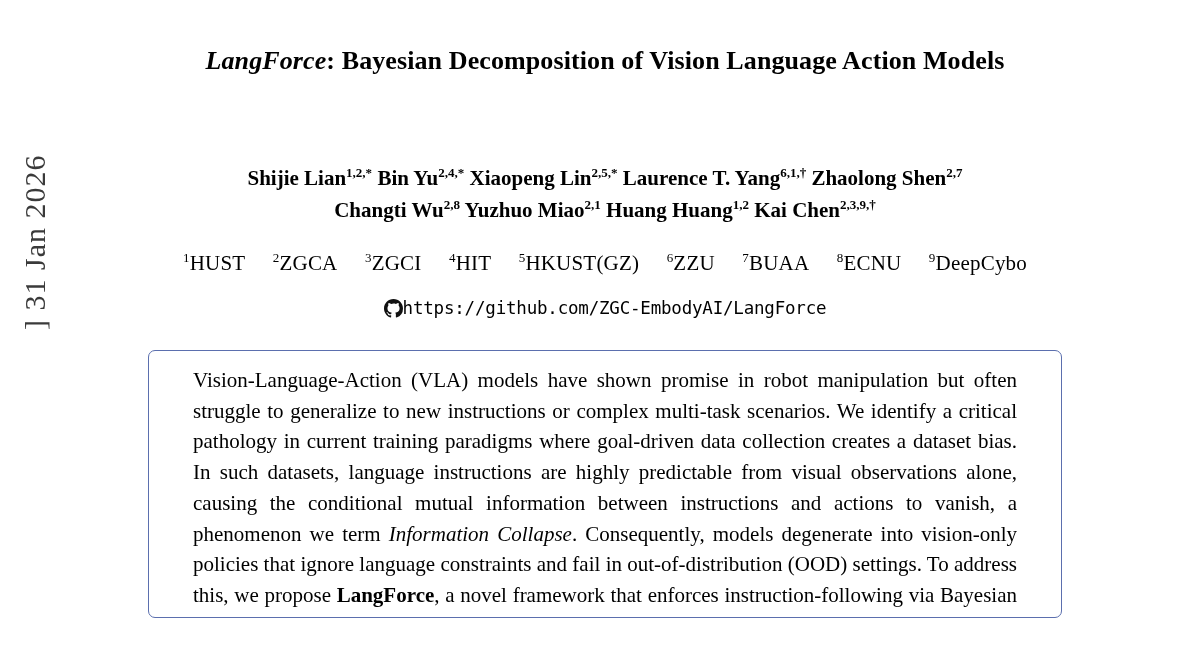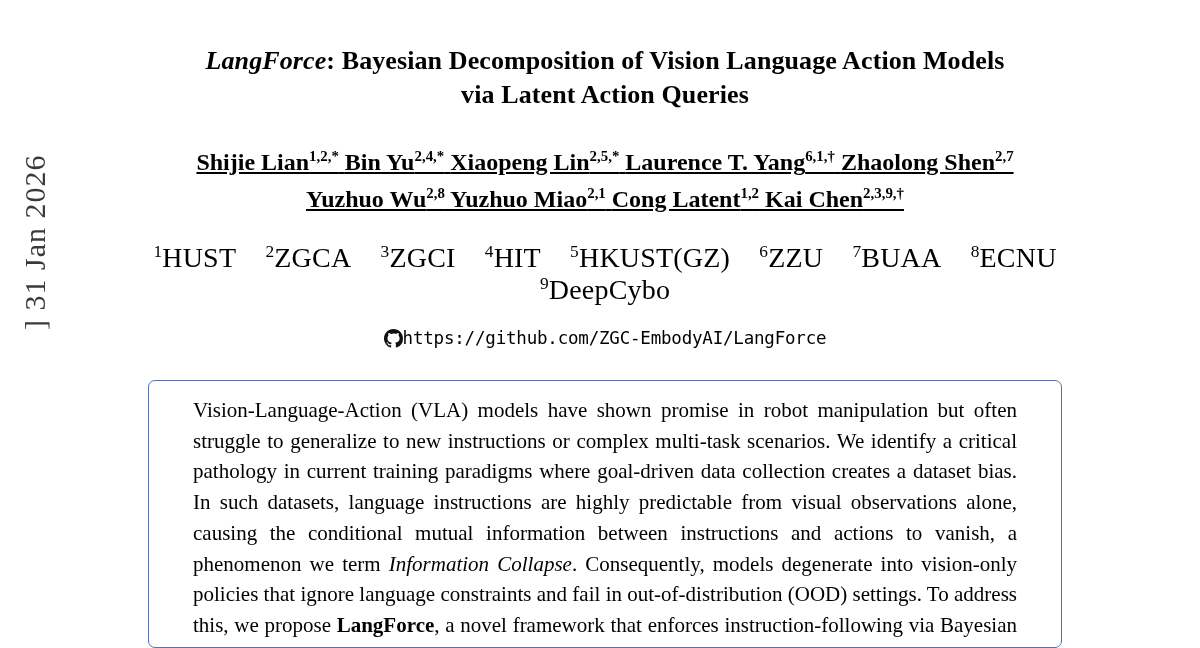--- a/index.html
+++ b/index.html
@@ -45,36 +45,35 @@
     line-height: 1.30;
     margin-top: 44px;
     letter-spacing: 0.1px;
   }
   .title .ital {
     font-style: italic;
   }
 
   .authors {
     text-align: center;
-    font-size: 24px;
+    font-size: 21px;
     font-weight: bold;
     line-height: 1.55;
-    margin-top: 32px;
-    text-decoration: underline;
+    margin-top: 84px;
   }
   .authors sup {
     font-size: 0.62em;
     font-weight: bold;
     vertical-align: super;
     line-height: 0;
   }
 
   .affiliations {
     text-align: center;
-    font-size: 28px;
+    font-size: 21px;
     margin-top: 24px;
     letter-spacing: 0.2px;
   }
   .affiliations .aff {
     display: inline-block;
     margin: 0 11px;
   }
   .affiliations sup {
     font-size: 0.62em;
     vertical-align: super;
@@ -129,35 +128,34 @@
 </style>
 </head>
 <body>
 
 <div class="arxiv-stamp">] 31 Jan 2026</div>
 
 <div class="page">
 
   <div class="title">
     <span class="ital">LangForce</span><span>: Bayesian Decomposition of Vision Language Action Models</span><br>
-    <span>via Latent Action Queries</span>
   </div>
 
   <div class="authors">
     <div>
       <span><span>Shijie Lian</span><sup>1,2,*</sup></span>
       <span><span>Bin Yu</span><sup>2,4,*</sup></span>
       <span><span>Xiaopeng Lin</span><sup>2,5,*</sup></span>
       <span><span>Laurence T. Yang</span><sup>6,1,†</sup></span>
       <span><span>Zhaolong Shen</span><sup>2,7</sup></span>
     </div>
     <div>
-      <span><span>Yuzhuo Wu</span><sup>2,8</sup></span>
+      <span><span>Changti Wu</span><sup>2,8</sup></span>
       <span><span>Yuzhuo Miao</span><sup>2,1</sup></span>
-      <span><span>Cong Latent</span><sup>1,2</sup></span>
+      <span><span>Huang Huang</span><sup>1,2</sup></span>
       <span><span>Kai Chen</span><sup>2,3,9,†</sup></span>
     </div>
   </div>
 
   <div class="affiliations">
     <span class="aff"><sup>1</sup><span>HUST</span></span>
     <span class="aff"><sup>2</sup><span>ZGCA</span></span>
     <span class="aff"><sup>3</sup><span>ZGCI</span></span>
     <span class="aff"><sup>4</sup><span>HIT</span></span>
     <span class="aff"><sup>5</sup><span>HKUST(GZ)</span></span>

